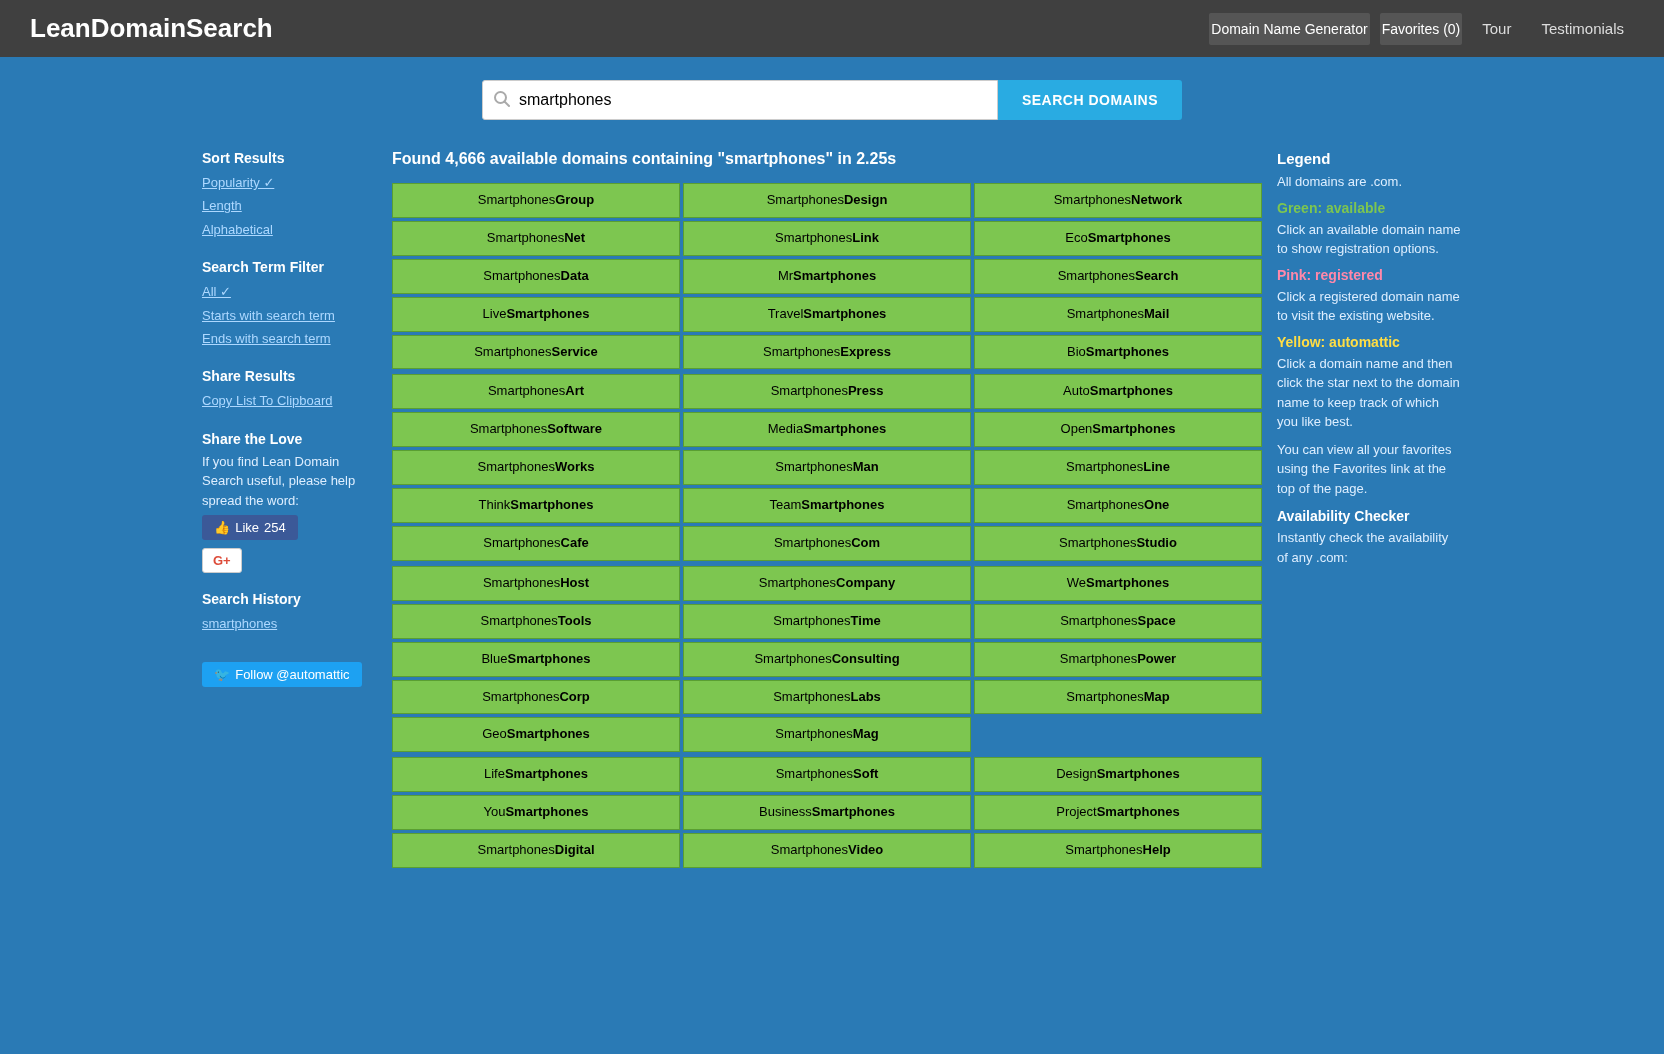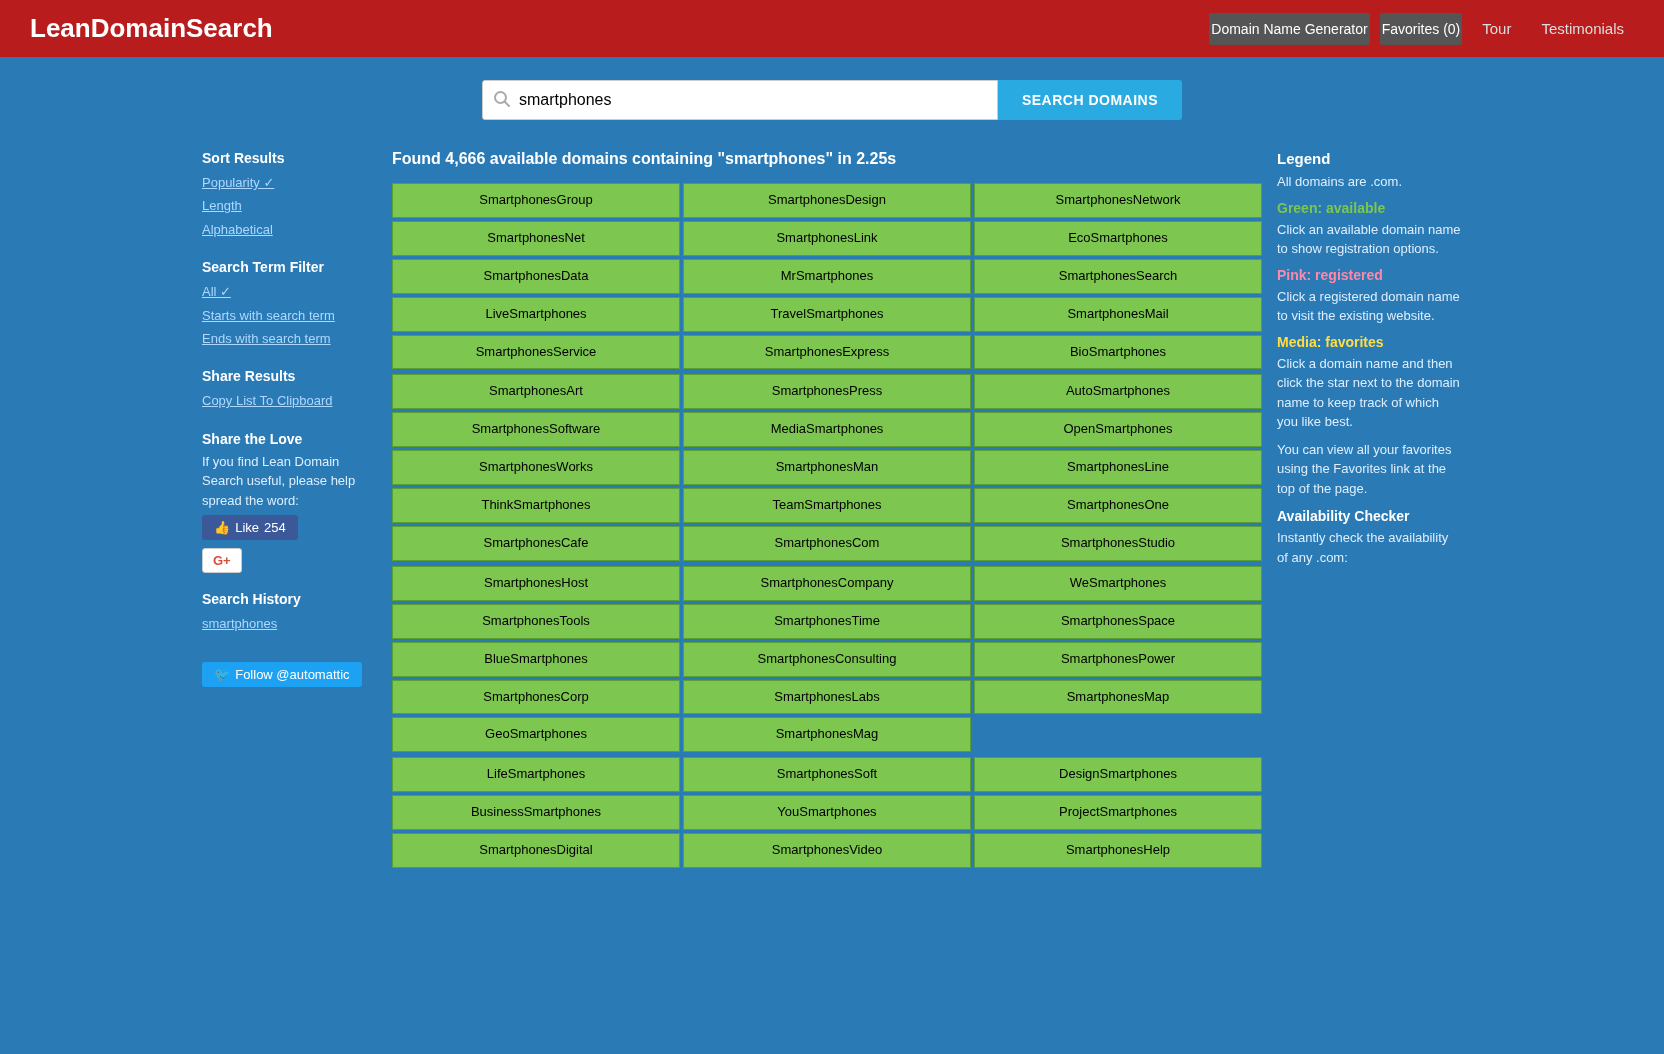--- a/index.html
+++ b/index.html
@@ -1,20 +1,20 @@
 <!DOCTYPE html>
 <html><head>
   <meta charset="utf-8">
   <style>
     * { box-sizing: border-box; margin: 0; padding: 0; }
     body { font-family: Arial, sans-serif; font-size: 14px; background: #2a7ab5; }
 
     
     #header {
-      background: #b91c1c;
+      background: #404040;
       padding: 12px 30px;
       display: flex;
       align-items: center;
       justify-content: space-between;
       border-bottom: 3px solid #2a7ab5;
     }
     #logo {
       font-size: 26px;
       color: #fff;
       font-weight: normal;
@@ -182,21 +182,21 @@
     .domain-cell {
       background: #7dc650;
       border: 1px solid #5a9e32;
       padding: 8px 10px;
       text-align: center;
       font-size: 13px;
       color: #000;
       cursor: pointer;
       line-height: 1.3;
     }
-    .domain-cell .bold { font-weight: normal; }
+    .domain-cell .bold { font-weight: bold; }
 
     
     #legend {
       width: 185px;
       flex-shrink: 0;
       color: #fff;
       font-size: 13px;
       padding-top: 5px;
     }
     .legend-title {
@@ -368,40 +368,40 @@
             <div class="domain-cell">Smartphones<span class="bold">Mag</span></div>
           </div>
         </div>
         <div class="domain-group">
           <div class="domain-grid">
             <div class="domain-cell">Life<span class="bold">Smartphones</span></div>
             <div class="domain-cell">Smartphones<span class="bold">Soft</span></div>
             <div class="domain-cell">Design<span class="bold">Smartphones</span></div>
           </div>
           <div class="domain-grid">
+            <div class="domain-cell">You<span class="bold">Smartphones</span></div>
             <div class="domain-cell">Business<span class="bold">Smartphones</span></div>
-            <div class="domain-cell">You<span class="bold">Smartphones</span></div>
             <div class="domain-cell">Project<span class="bold">Smartphones</span></div>
           </div>
           <div class="domain-grid">
             <div class="domain-cell">Smartphones<span class="bold">Digital</span></div>
             <div class="domain-cell">Smartphones<span class="bold">Video</span></div>
             <div class="domain-cell">Smartphones<span class="bold">Help</span></div>
           </div>
         </div>
       </div>
   </div>
 
   <div id="legend">
     <div class="legend-title">Legend</div>
     <div class="legend-text">All domains are .com.</div>
     <div class="legend-green">Green: available</div>
     <div class="legend-text">Click an available domain name to show registration options.</div>
     <div class="legend-pink">Pink: registered</div>
     <div class="legend-text">Click a registered domain name to visit the existing website.</div>
-    <div class="legend-yellow">Media: favorites</div>
+    <div class="legend-yellow">Yellow: automattic</div>
     <div class="legend-text">Click a domain name and then click the star next to the domain name to keep track of which you like best.</div>
     <div class="legend-text">You can view all your favorites using the Favorites link at the top of the page.</div>
     <div class="legend-section-title">Availability Checker</div>
     <div class="legend-text">Instantly check the availability of any .com:</div>
   </div>
 
 </div>
 
 </body></html>

